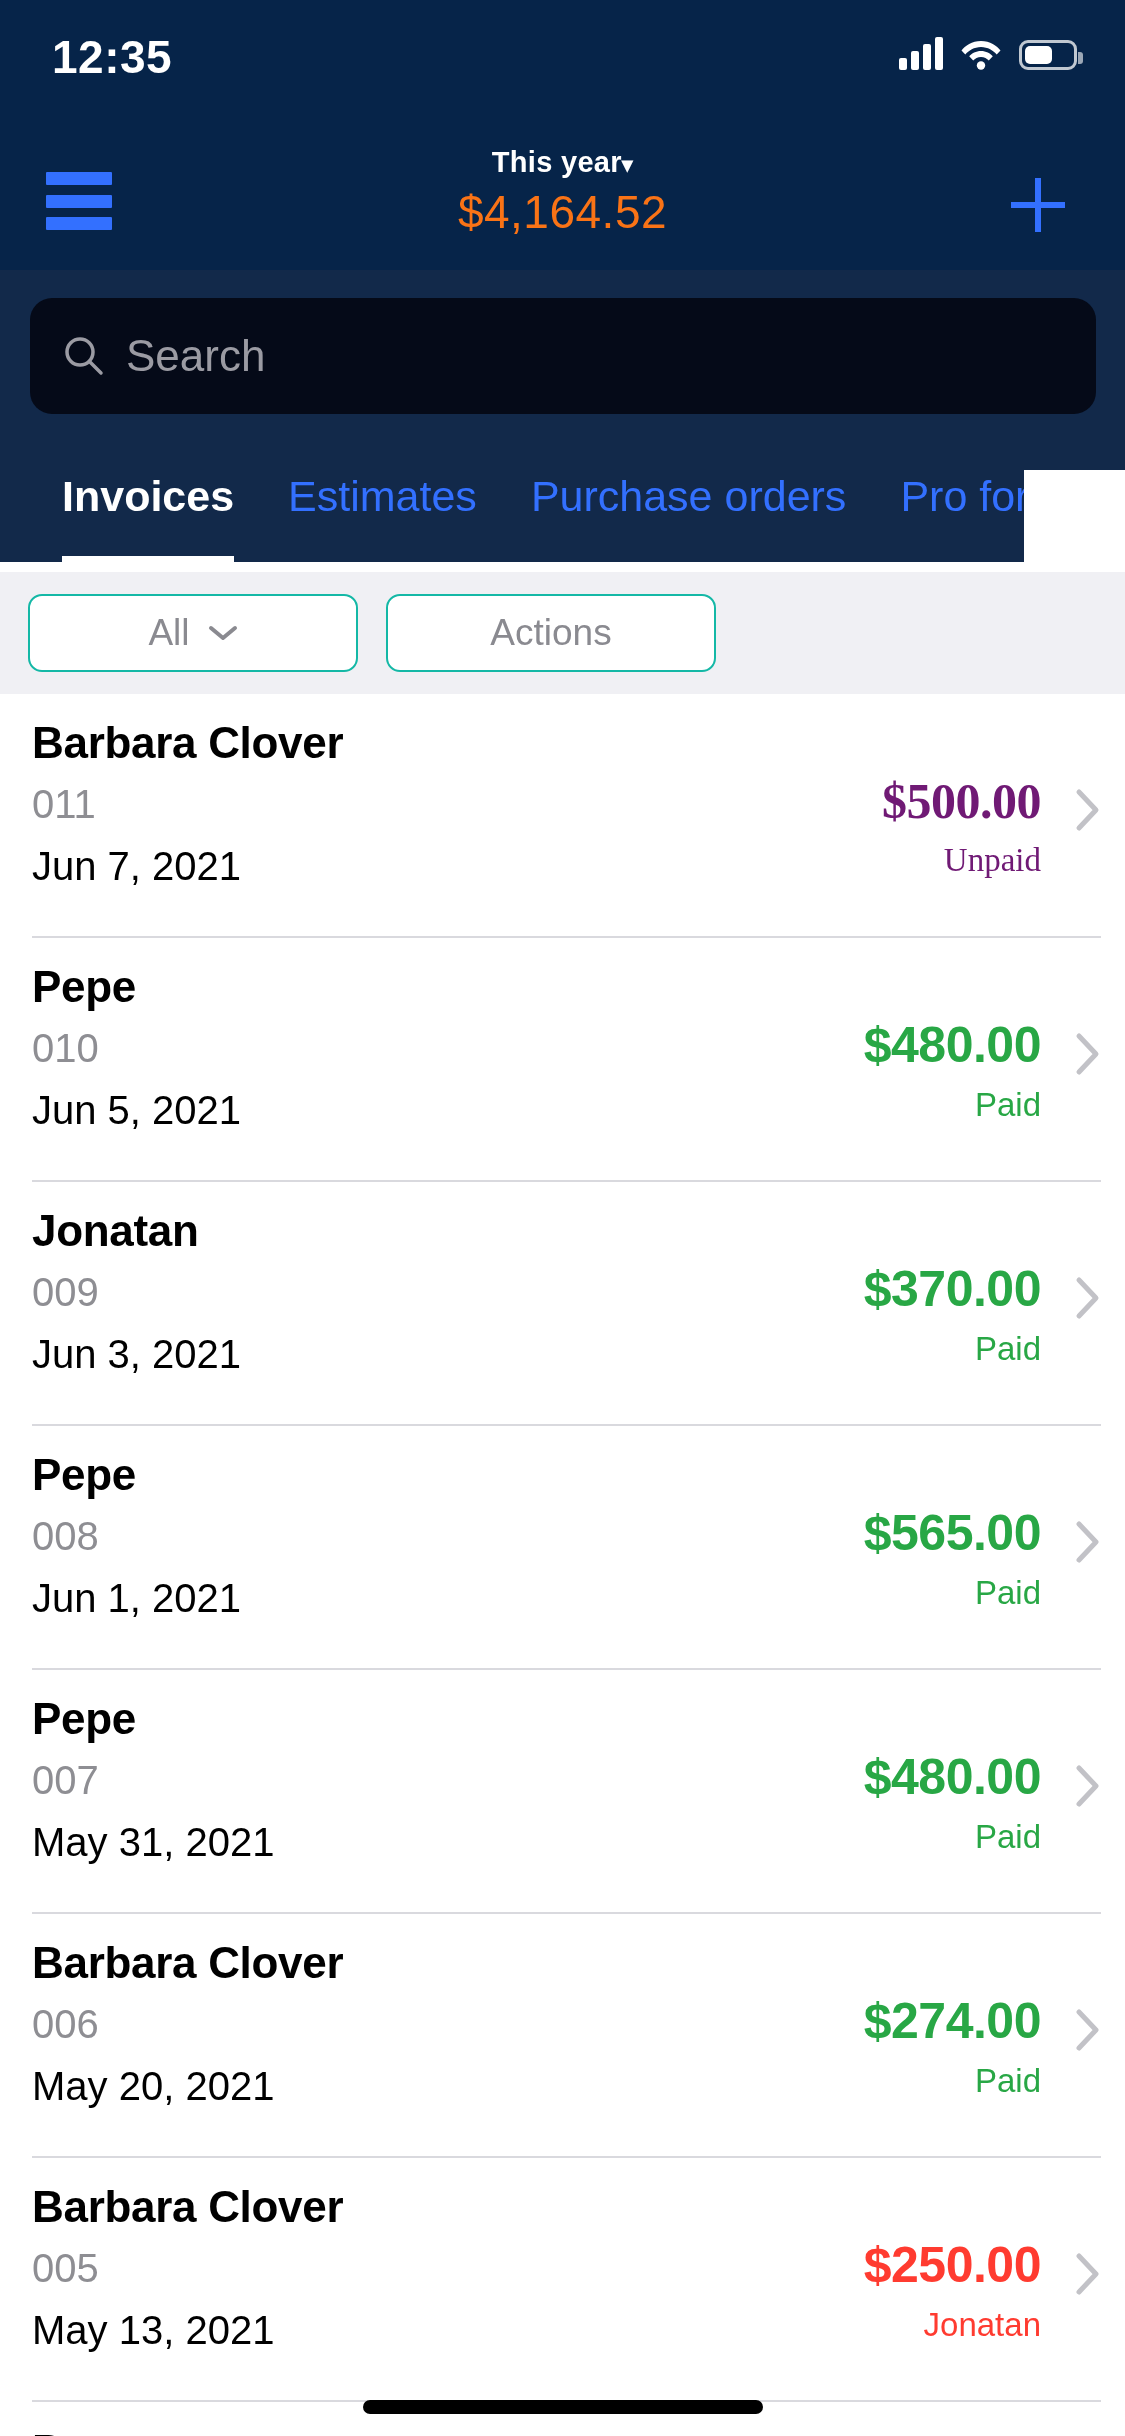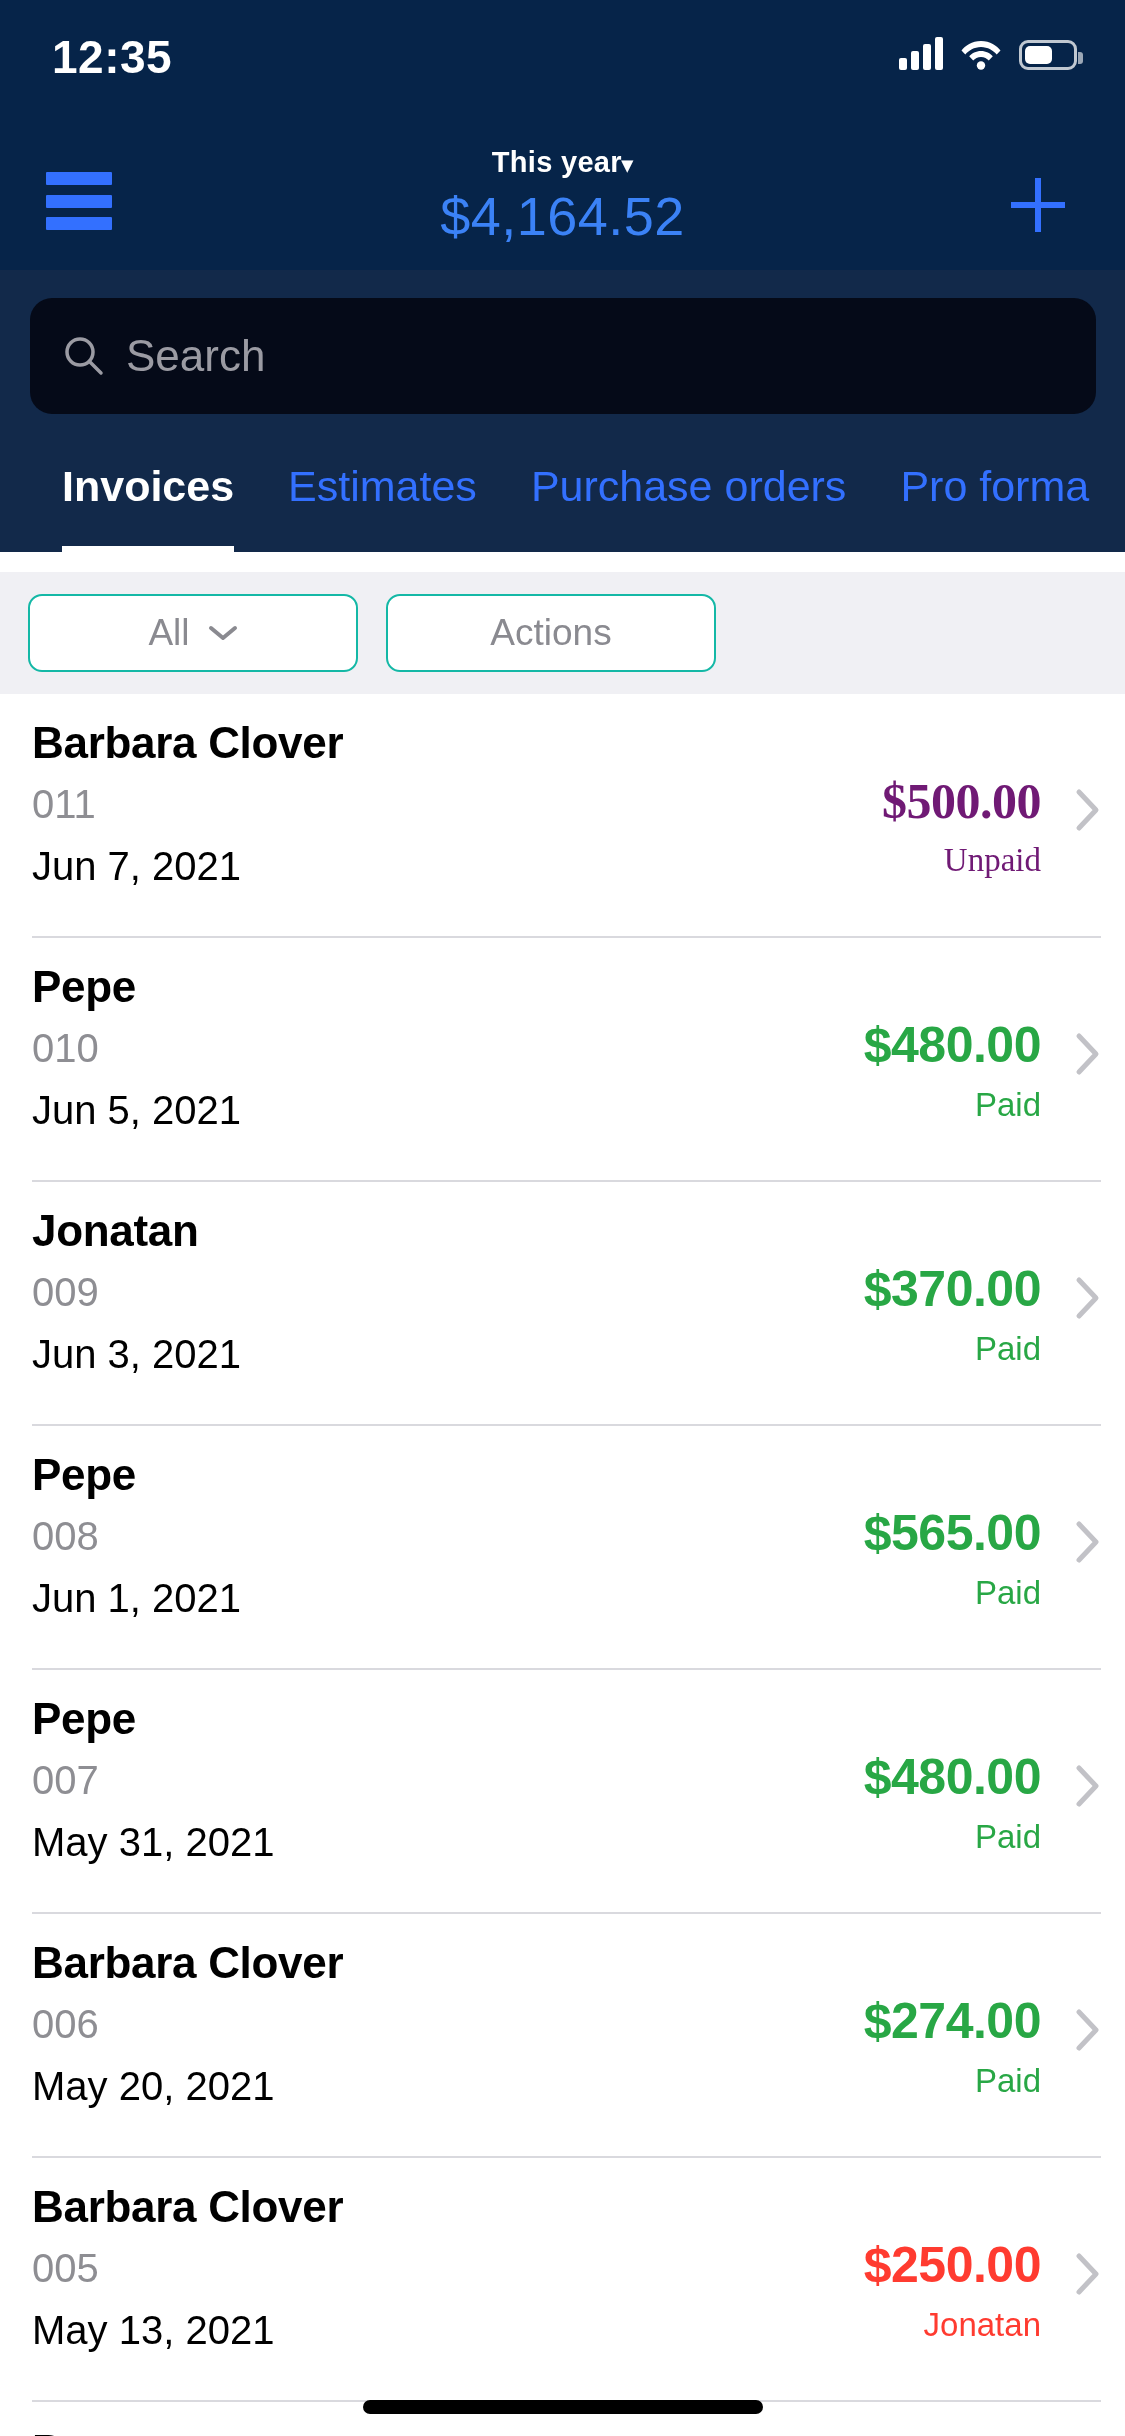--- a/index.html
+++ b/index.html
@@ -36,21 +36,21 @@
   .batt::after { content:""; position:absolute; right:-9px; top:9px; width:5px; height:12px; background:rgba(255,255,255,.6); border-radius:0 3px 3px 0; }
   .batt i { position:absolute; left:3px; top:3px; bottom:3px; width:52%; background:#ffffff; border-radius:5px; }
 
   
   .navrow { position:absolute; top:100px; left:0; width:1125px; height:170px; }
   .hamburger { position:absolute; left:46px; top:72px; width:66px; height:58px; display:flex; flex-direction:column; justify-content:space-between; }
   .hamburger span { display:block; height:13px; background:#3370ff; border-radius:1px; }
   .nav-center { position:absolute; left:0; right:0; top:46px; text-align:center; }
   .nav-period { color:#ffffff; font-size:29px; font-weight:700; letter-spacing:.3px; }
   .nav-period .caret { font-size:22px; }
-  .nav-total { color:#3b82f6; font-size:54px; font-weight:400; margin-top:6px; letter-spacing:.5px; }
+  .nav-total { color:#f97316; font-size:46px; font-weight:400; margin-top:6px; letter-spacing:.5px; }
   .plus { position:absolute; right:60px; top:78px; width:54px; height:54px; }
   .plus::before, .plus::after { content:""; position:absolute; background:#3370ff; }
   .plus::before { left:0; top:24px; width:54px; height:6px; }
   .plus::after { left:24px; top:0; width:6px; height:54px; }
 
   
   .searchwrap {
     position:absolute; top:270px; left:0; width:1125px; height:200px;
     background:#12294a;
   }
@@ -61,21 +61,21 @@
   }
   .searchbox .mag { width:44px; height:44px; margin-right:20px; flex:none; }
   .searchbox input {
     flex:1; background:transparent; border:none; outline:none;
     color:#ffffff; font-size:44px; font-family:"Liberation Sans", sans-serif;
   }
   .searchbox input::placeholder { color:#9b9ba3; }
 
   
   .tabs {
-    position:absolute; top:420px; left:0; width:1125px; height:132px;
+    position:absolute; top:430px; left:0; width:1024px; height:132px;
     background:#12294a; display:flex; align-items:flex-end; overflow:hidden;
   }
   .tab {
     position:relative; flex:none; height:132px; display:flex; align-items:center;
     font-size:43px; color:#3370ff; white-space:nowrap;
   }
   .tab:first-child { padding-left:62px; }
   .tab + .tab { padding-left:54px; }
   .tab.active { color:#ffffff; font-weight:600; }
   .tab.active::after {

